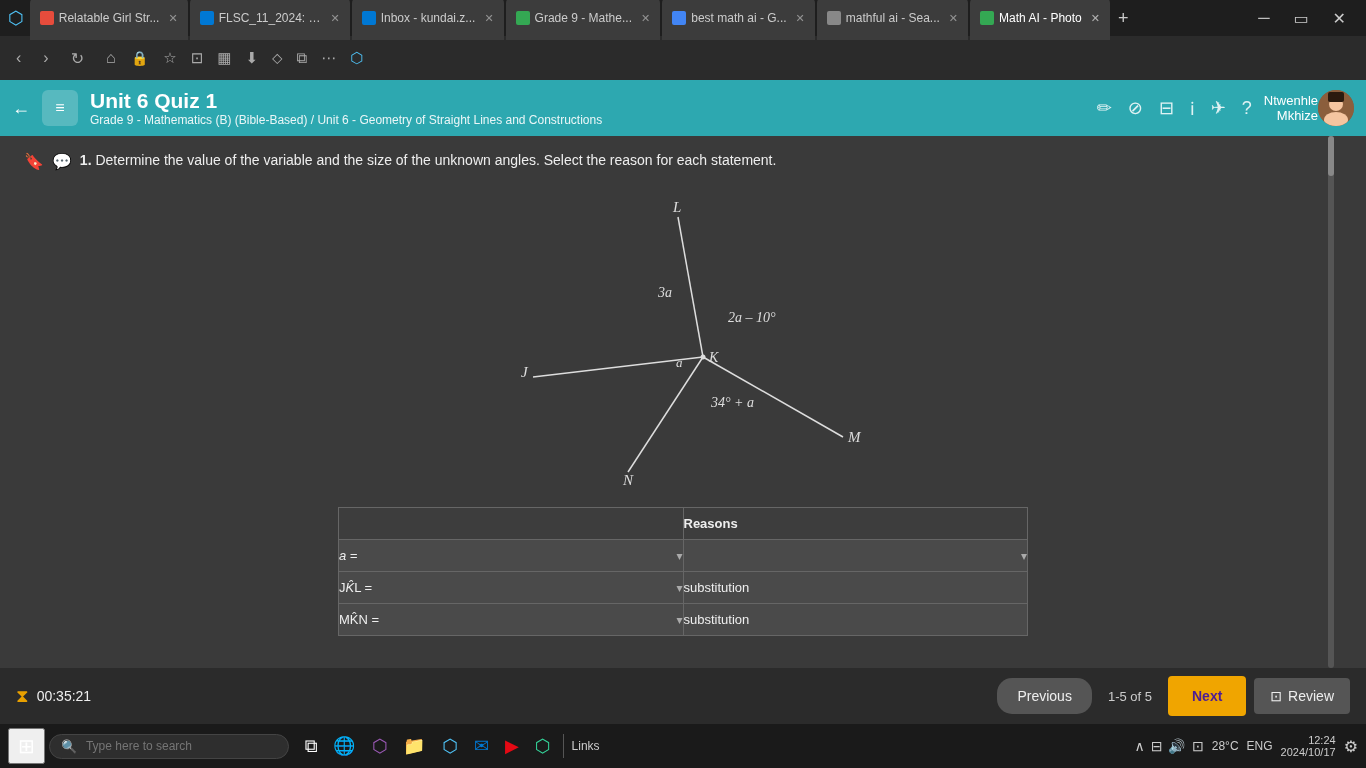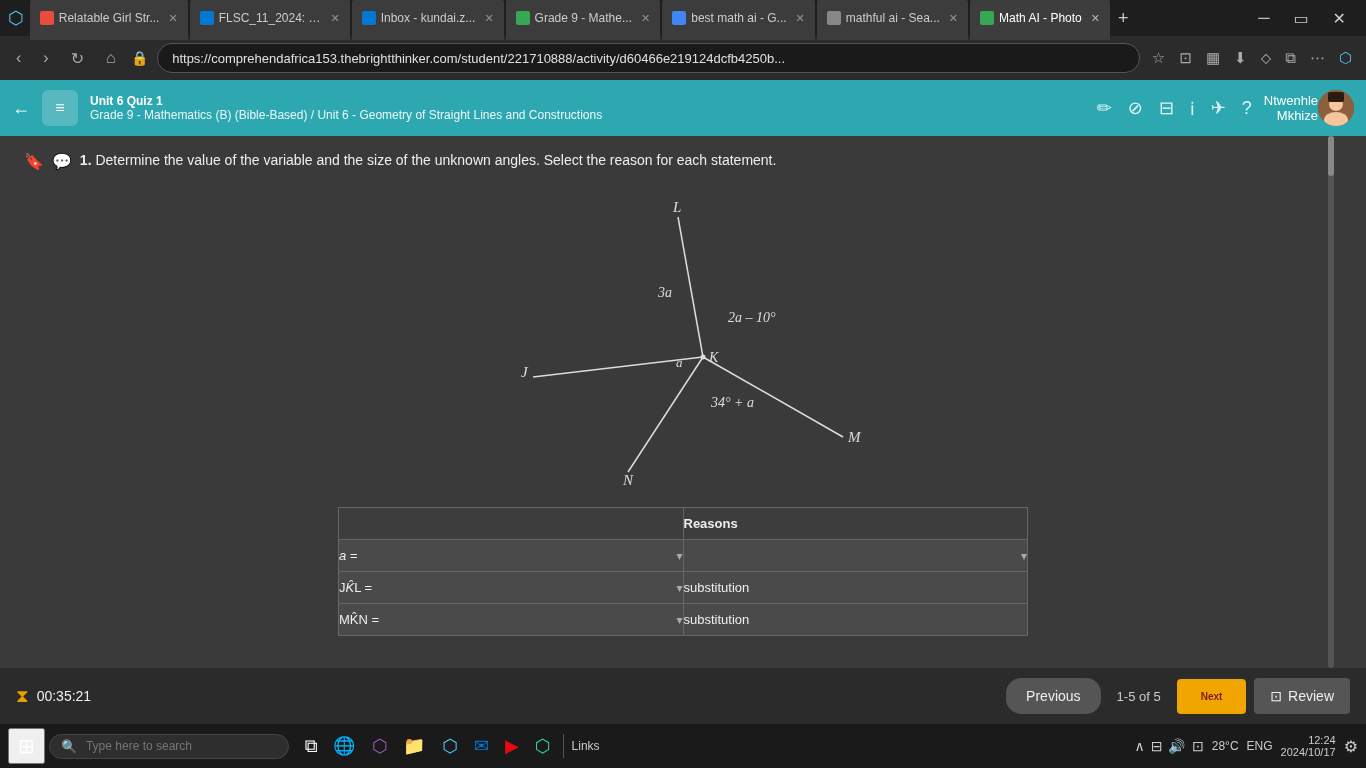--- a/index.html
+++ b/index.html
@@ -54,21 +54,21 @@
       display: flex; align-items: center;
       height: 56px; padding: 0 12px; gap: 12px;
     }
     .back-btn { background: none; border: none; color: white; font-size: 18px; cursor: pointer; }
     .header-logo {
       background: rgba(255,255,255,0.2); border-radius: 6px;
       width: 36px; height: 36px; display: flex; align-items: center; justify-content: center;
       color: white; font-size: 16px;
     }
     .header-title { color: white; }
-    .header-title h1 { font-size: 12px; font-weight: 600; }
+    .header-title h1 { font-size: 21px; font-weight: 600; }
     .header-title p { font-size: 12px; opacity: 0.9; }
     .header-tools { margin-left: auto; display: flex; align-items: center; gap: 8px; }
     .header-tool-btn { background: none; border: none; color: white; font-size: 18px; cursor: pointer; opacity: 0.85; padding: 4px; }
     .user-info { display: flex; align-items: center; color: white; }
     .user-name { font-size: 13px; font-weight: 500; text-align: right; }
     .user-avatar { width: 36px; height: 36px; border-radius: 50%; background: #8a5a3a; overflow: hidden; display: flex; align-items: center; justify-content: center; }
     .all-saved { color: rgba(255,255,255,0.85); font-size: 11px; position: absolute; right: 36px; top: 136px; }
 
     
     .right-sidebar {
@@ -128,22 +128,22 @@
     }
     .timer-icon { color: #e8a000; font-size: 18px; margin-right: 8px; }
     .timer-text { color: #eee; font-size: 14px; font-weight: 500; }
     .nav-controls { margin-left: auto; display: flex; align-items: center; gap: 8px; }
     .page-info { color: #ccc; font-size: 13px; padding: 0 8px; }
     .btn-previous {
       background: #555; color: #eee; border: none;
       padding: 10px 20px; border-radius: 15px; cursor: pointer; font-size: 14px;
     }
     .btn-next {
-      background: #f0a500; color: #7f1d1d; border: none;
-      padding: 12px 24px; border-radius: 4px; cursor: pointer; font-size: 10px; font-weight: 600;
+      background: #f0a500; color: #4c1d95; border: none;
+      padding: 12px 24px; border-radius: 4px; cursor: pointer; font-size: 14px; font-weight: 600;
     }
     .btn-review {
       background: #555; color: #eee; border: none;
       padding: 10px 16px; border-radius: 4px; cursor: pointer; font-size: 14px;
       display: flex; align-items: center; gap: 6px;
     }
     .review-icon { font-size: 14px; }
 
     
     .taskbar {
@@ -233,21 +233,20 @@
       <button class="win-btn close">✕</button>
     </div>
   </div>
 
   <div class="address-bar">
     <button class="nav-btn">‹</button>
     <button class="nav-btn">›</button>
     <button class="nav-btn">↻</button>
     <button class="nav-btn">⌂</button>
     <span style="color:#aaa;font-size:14px;margin: 0 2px;">🔒</span>
-    <input class="address-input" type="text" value="https://comprehendafrica153.thebrightthinker.com/student/221710888/activity/d60466e219124dcfb4250b..." style="">
     <div class="toolbar-icons">
       <button class="toolbar-icon">☆</button>
       <button class="toolbar-icon">⊡</button>
       <button class="toolbar-icon">▦</button>
       <button class="toolbar-icon">⬇</button>
       <button class="toolbar-icon">⬦</button>
       <button class="toolbar-icon">⧉</button>
       <button class="toolbar-icon">⋯</button>
       <button class="toolbar-icon" style="color:#4fc3f7;">⬡</button>
     </div>

